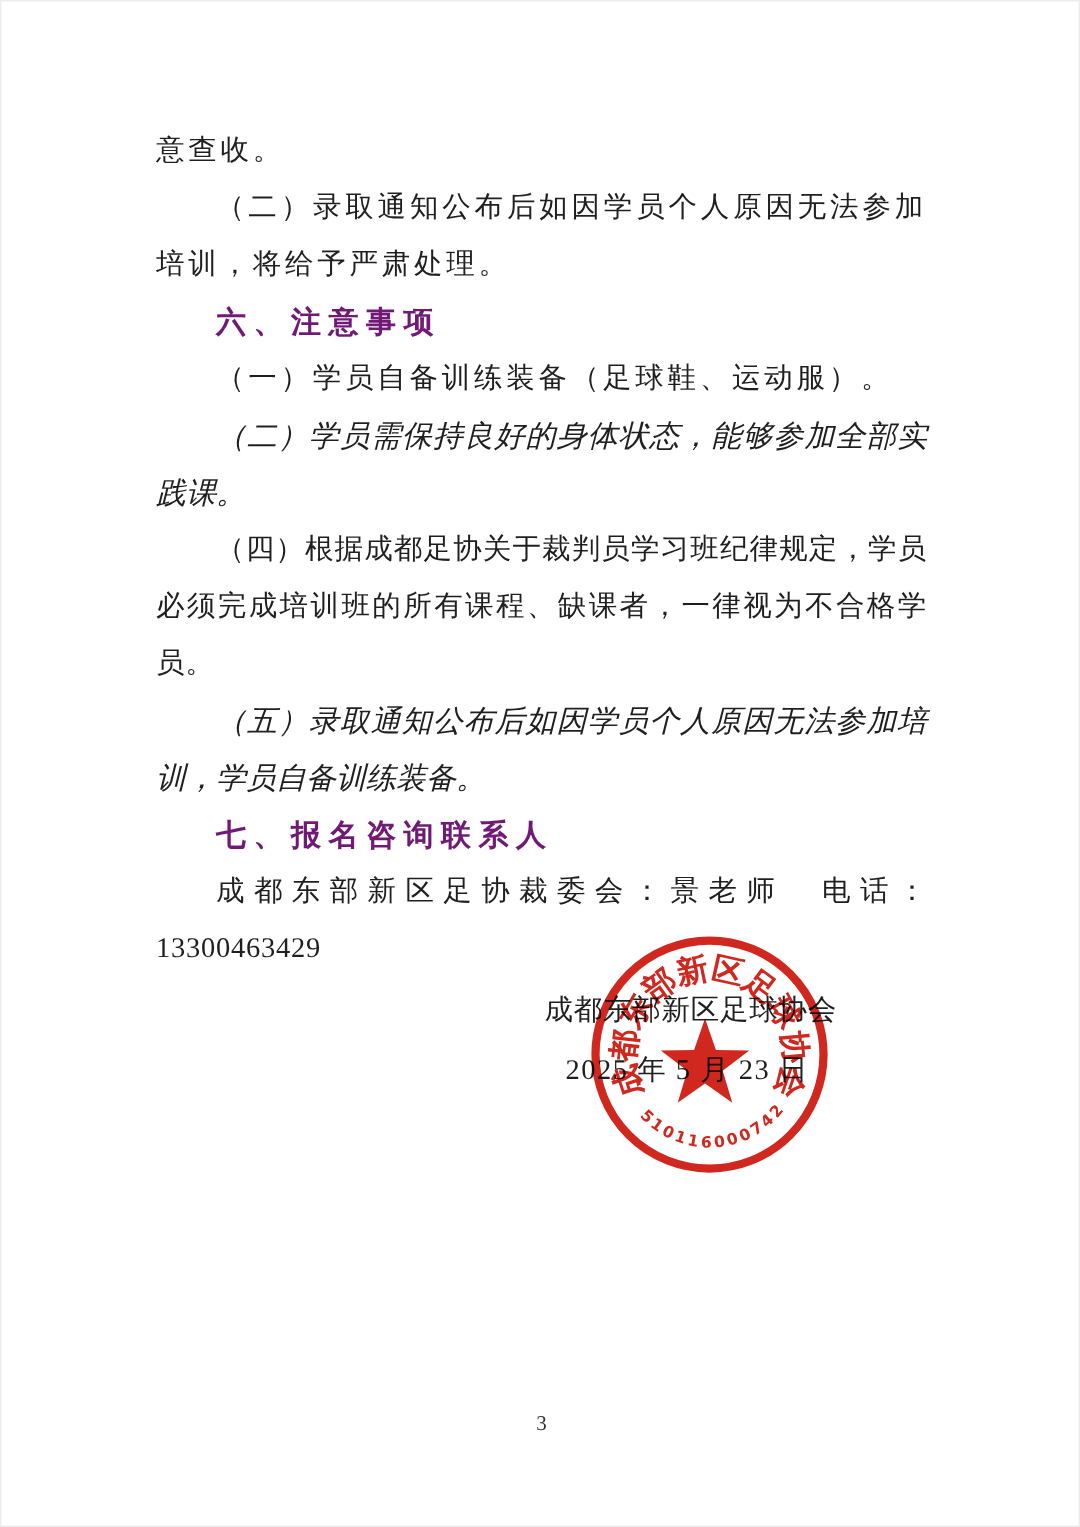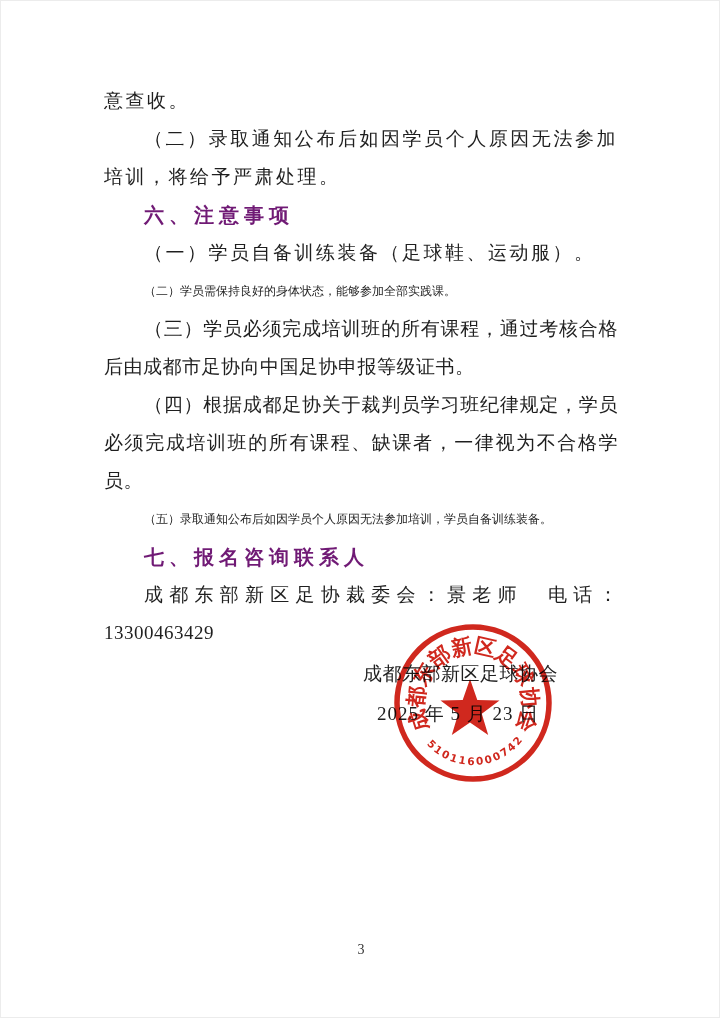--- a/index.html
+++ b/index.html
@@ -24,21 +24,21 @@
     margin: 0;
     font-size: 19px;
     line-height: 38px;
     letter-spacing: 0.5px;
     text-align: justify;
     text-indent: 40px;
     white-space: pre-wrap;
   }
   .doc-body p.cont { text-indent: 0; }
   .doc-body p.loose { letter-spacing: 2.5px; }
-  .doc-body p.compress { font-size: 12px; letter-spacing: 0; }
+  .doc-body p.compress { font-size: 20px; letter-spacing: 0; font-style: italic; }
   .doc-body p.heading {
     font-weight: 700;
     font-size: 20px;
     letter-spacing: 5px;
     color: #701a75;
   }
   .sig-org {
     position: absolute;
     top: 662px;
     left: 362px;
@@ -90,21 +90,20 @@
 <body>
 
 <div class="page">
 
   <div class="doc-body">
     <p class="cont loose">意查收。</p>
     <p class="loose">（二）录取通知公布后如因学员个人原因无法参加培训，将给予严肃处理。</p>
     <p class="heading">六、注意事项</p>
     <p class="loose">（一）学员自备训练装备（足球鞋、运动服）。</p>
     <p class="compress">（二）学员需保持良好的身体状态，能够参加全部实践课。</p>
-    <p>（三）学员必须完成培训班的所有课程，通过考核合格后由成都市足协向中国足协申报等级证书。</p>
     <p>（四）根据成都足协关于裁判员学习班纪律规定，学员必须完成培训班的所有课程、缺课者，一律视为不合格学员。</p>
     <p class="compress">（五）录取通知公布后如因学员个人原因无法参加培训，学员自备训练装备。</p>
     <p class="heading">七、报名咨询联系人</p>
     <p>成都东部新区足协裁委会：景老师　电话：13300463429</p>
   </div>
 
   <div class="sig-org">成都东部新区足球协会</div>
   <div class="sig-date">2025 年 5 月 23 日</div>
 
   <div class="seal">

